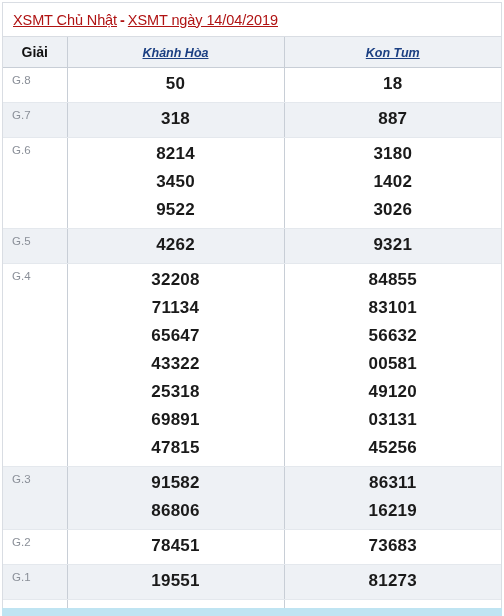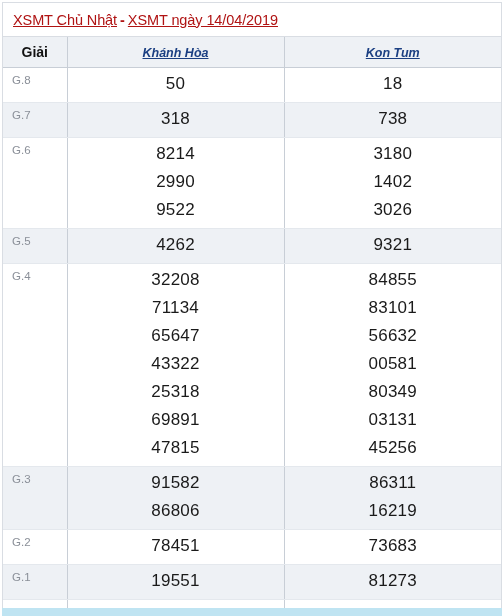--- a/index.html
+++ b/index.html
@@ -118,21 +118,21 @@
   td.num-cell:last-child { border-right: none; }
 
   tr.grp-shaded td { background: #eef1f5; }
   tr.grp-plain  td { background: #ffffff; }
 
   .num {
     display: block;
     text-align: center;
     color: #1a1a1a;
     font-size: 17px;
-    font-weight: normal;
+    font-weight: bold;
     line-height: 28px;
     letter-spacing: 0.2px;
   }
   .num.db {
     color: #cc2020;
     font-size: 18.5px;
   }
 
   .bottom-strip {
     position: absolute;
@@ -181,28 +181,28 @@
             <td class="num-cell">
               <span class="num">18</span>
             </td>
           </tr>
           <tr class="grp-shaded">
             <td class="prize-cell">G.7</td>
             <td class="num-cell">
               <span class="num">318</span>
             </td>
             <td class="num-cell">
-              <span class="num">738</span>
+              <span class="num">887</span>
             </td>
           </tr>
           <tr class="grp-plain">
             <td class="prize-cell">G.6</td>
             <td class="num-cell">
               <span class="num">8214</span>
-              <span class="num">2990</span>
+              <span class="num">3450</span>
               <span class="num">9522</span>
             </td>
             <td class="num-cell">
               <span class="num">3180</span>
               <span class="num">1402</span>
               <span class="num">3026</span>
             </td>
           </tr>
           <tr class="grp-shaded">
             <td class="prize-cell">G.5</td>
@@ -222,21 +222,21 @@
               <span class="num">43322</span>
               <span class="num">25318</span>
               <span class="num">69891</span>
               <span class="num">47815</span>
             </td>
             <td class="num-cell">
               <span class="num">84855</span>
               <span class="num">83101</span>
               <span class="num">56632</span>
               <span class="num">00581</span>
-              <span class="num">80349</span>
+              <span class="num">49120</span>
               <span class="num">03131</span>
               <span class="num">45256</span>
             </td>
           </tr>
           <tr class="grp-shaded">
             <td class="prize-cell">G.3</td>
             <td class="num-cell">
               <span class="num">91582</span>
               <span class="num">86806</span>
             </td>

